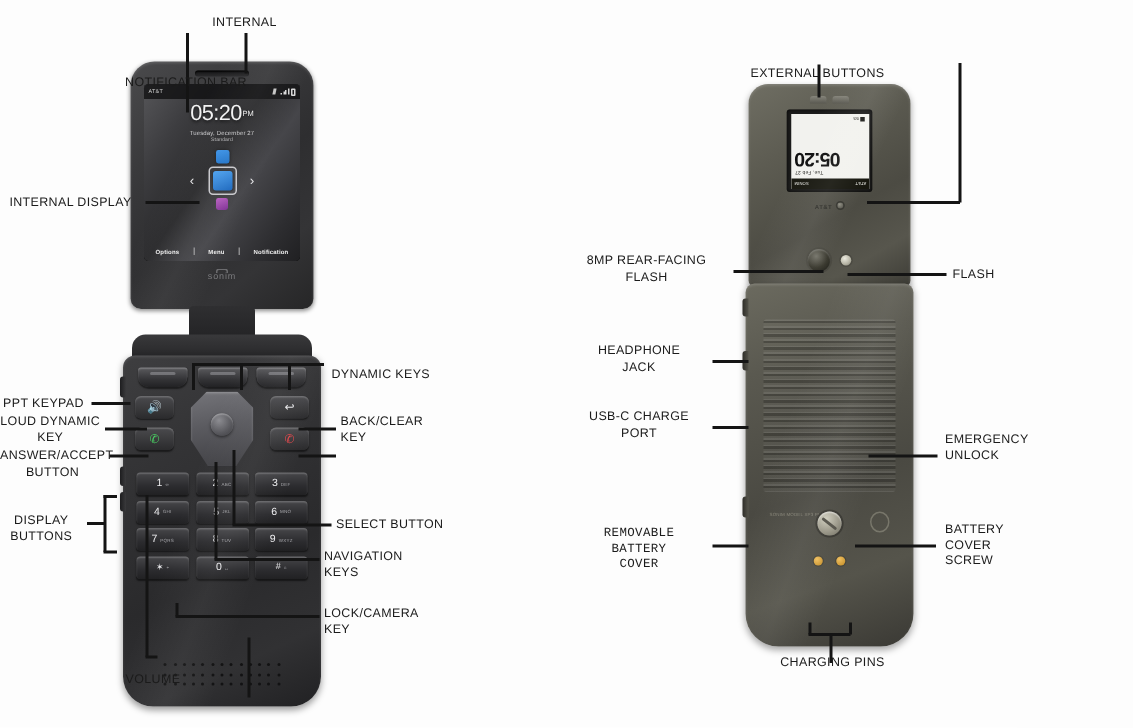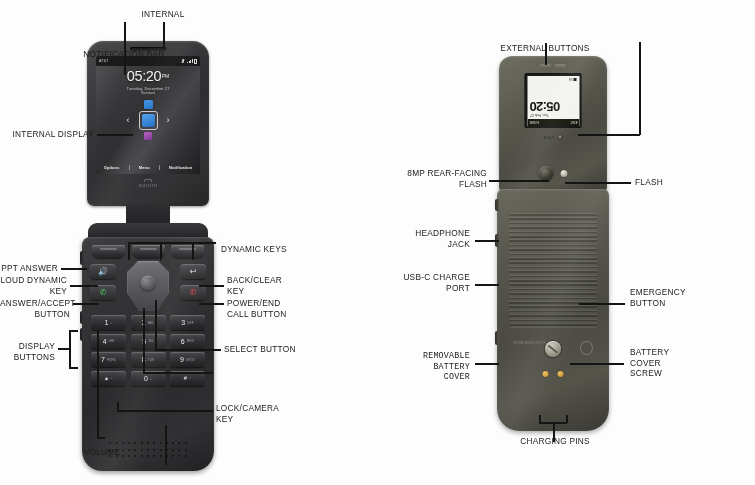--- a/index.html
+++ b/index.html
@@ -16,21 +16,21 @@
   
   .lbl {
     position:absolute;
     font-size:8.3px;
     letter-spacing:0.25px;
     line-height:10.5px;
     color:#1b1b1b;
     white-space:pre-line;
     font-family:"Liberation Sans", sans-serif;
   }
-  .lbl.r { text-align:right; }
+  .lbl.r { text-align:center; }
   .lbl.l { text-align:left; }
   .lbl.c { text-align:center; }
 
   
   .ln { position:absolute; background:#141414; }
   .ln.h { height:1.6px; }
   .ln.v { width:1.6px; }
 
   
   .phoneL { position:absolute; left:82px; top:41px; width:132px; height:430px; }
@@ -631,34 +631,34 @@
   <div class="ln v" style="left:553px; top:422px; height:20px;"></div>
   <div class="ln h" style="left:539px; top:422px; width:28px;"></div>
   <div class="ln v" style="left:539px; top:415px; height:8px;"></div>
   <div class="ln v" style="left:566px; top:415px; height:8px;"></div>
 
   <div class="lbl c" style="left:42px; top:9px; width:164px;margin-top:40px;">NOTIFICATION BAR</div>
   <div class="lbl c" style="left:127px; top:9px; width:72px;">INTERNAL</div>
   <div class="lbl r" style="left:0px; top:129px; width:94px;">INTERNAL DISPLAY</div>
 
   <div class="lbl l" style="left:221px; top:244px; width:110px;">DYNAMIC KEYS</div>
-  <div class="lbl r" style="left:0px; top:263px; width:58px;">PPT ANSWER</div>
+  <div class="lbl r" style="left:0px; top:263px; width:58px;">PPT KEYPAD</div>
   <div class="lbl r" style="left:0px; top:275px; width:67px;">LOUD DYNAMIC
 KEY</div>
   <div class="lbl r" style="left:0px; top:298px; width:70px;">ANSWER/ACCEPT
 BUTTON</div>
 
   <div class="lbl l" style="left:227px; top:275px; width:90px;">BACK/CLEAR
 KEY</div>
-  <div class="lbl l" style="left:227px; top:298px; width:95px;">POWER/END
-CALL BUTTON</div>
 
   <div class="lbl r" style="left:0px; top:341px; width:55px;">DISPLAY
 BUTTONS</div>
   <div class="lbl l" style="left:224px; top:344px; width:100px;">SELECT BUTTON</div>
+  <div class="lbl l" style="left:216px; top:365px; width:80px;">NAVIGATION
+KEYS</div>
   <div class="lbl l" style="left:216px; top:403px; width:80px;">LOCK/CAMERA
 KEY</div>
 
   <div class="lbl c" style="left:62px; top:447px; width:80px;">VOLUME</div>
   <div class="lbl c" style="left:125px; top:494px; width:80px;text-align:center;">SPEAKER</div>
 
   <div class="lbl c" style="left:477px; top:43px; width:136px;">EXTERNAL BUTTONS</div>
 
   <div class="lbl r" style="left:375px; top:168px; width:112px;">8MP REAR-FACING
 FLASH</div>
@@ -666,19 +666,19 @@
 
   <div class="lbl r" style="left:382px; top:228px; width:88px;">HEADPHONE
 JACK</div>
   <div class="lbl r" style="left:382px; top:272px; width:88px;">USB-C CHARGE
 PORT</div>
   <div class="lbl r" style="left:382px; top:351px; width:88px;font-family:Liberation Mono, monospace;">REMOVABLE
 BATTERY
 COVER</div>
 
   <div class="lbl l" style="left:630px; top:287px; width:100px;">EMERGENCY
-BUTTON</div>
+UNLOCK</div>
   <div class="lbl l" style="left:630px; top:347px; width:90px;">BATTERY
 COVER
 SCREW</div>
   <div class="lbl c" style="left:505px; top:436px; width:100px;">CHARGING PINS</div>
 
 </div>
 
 </body></html>

